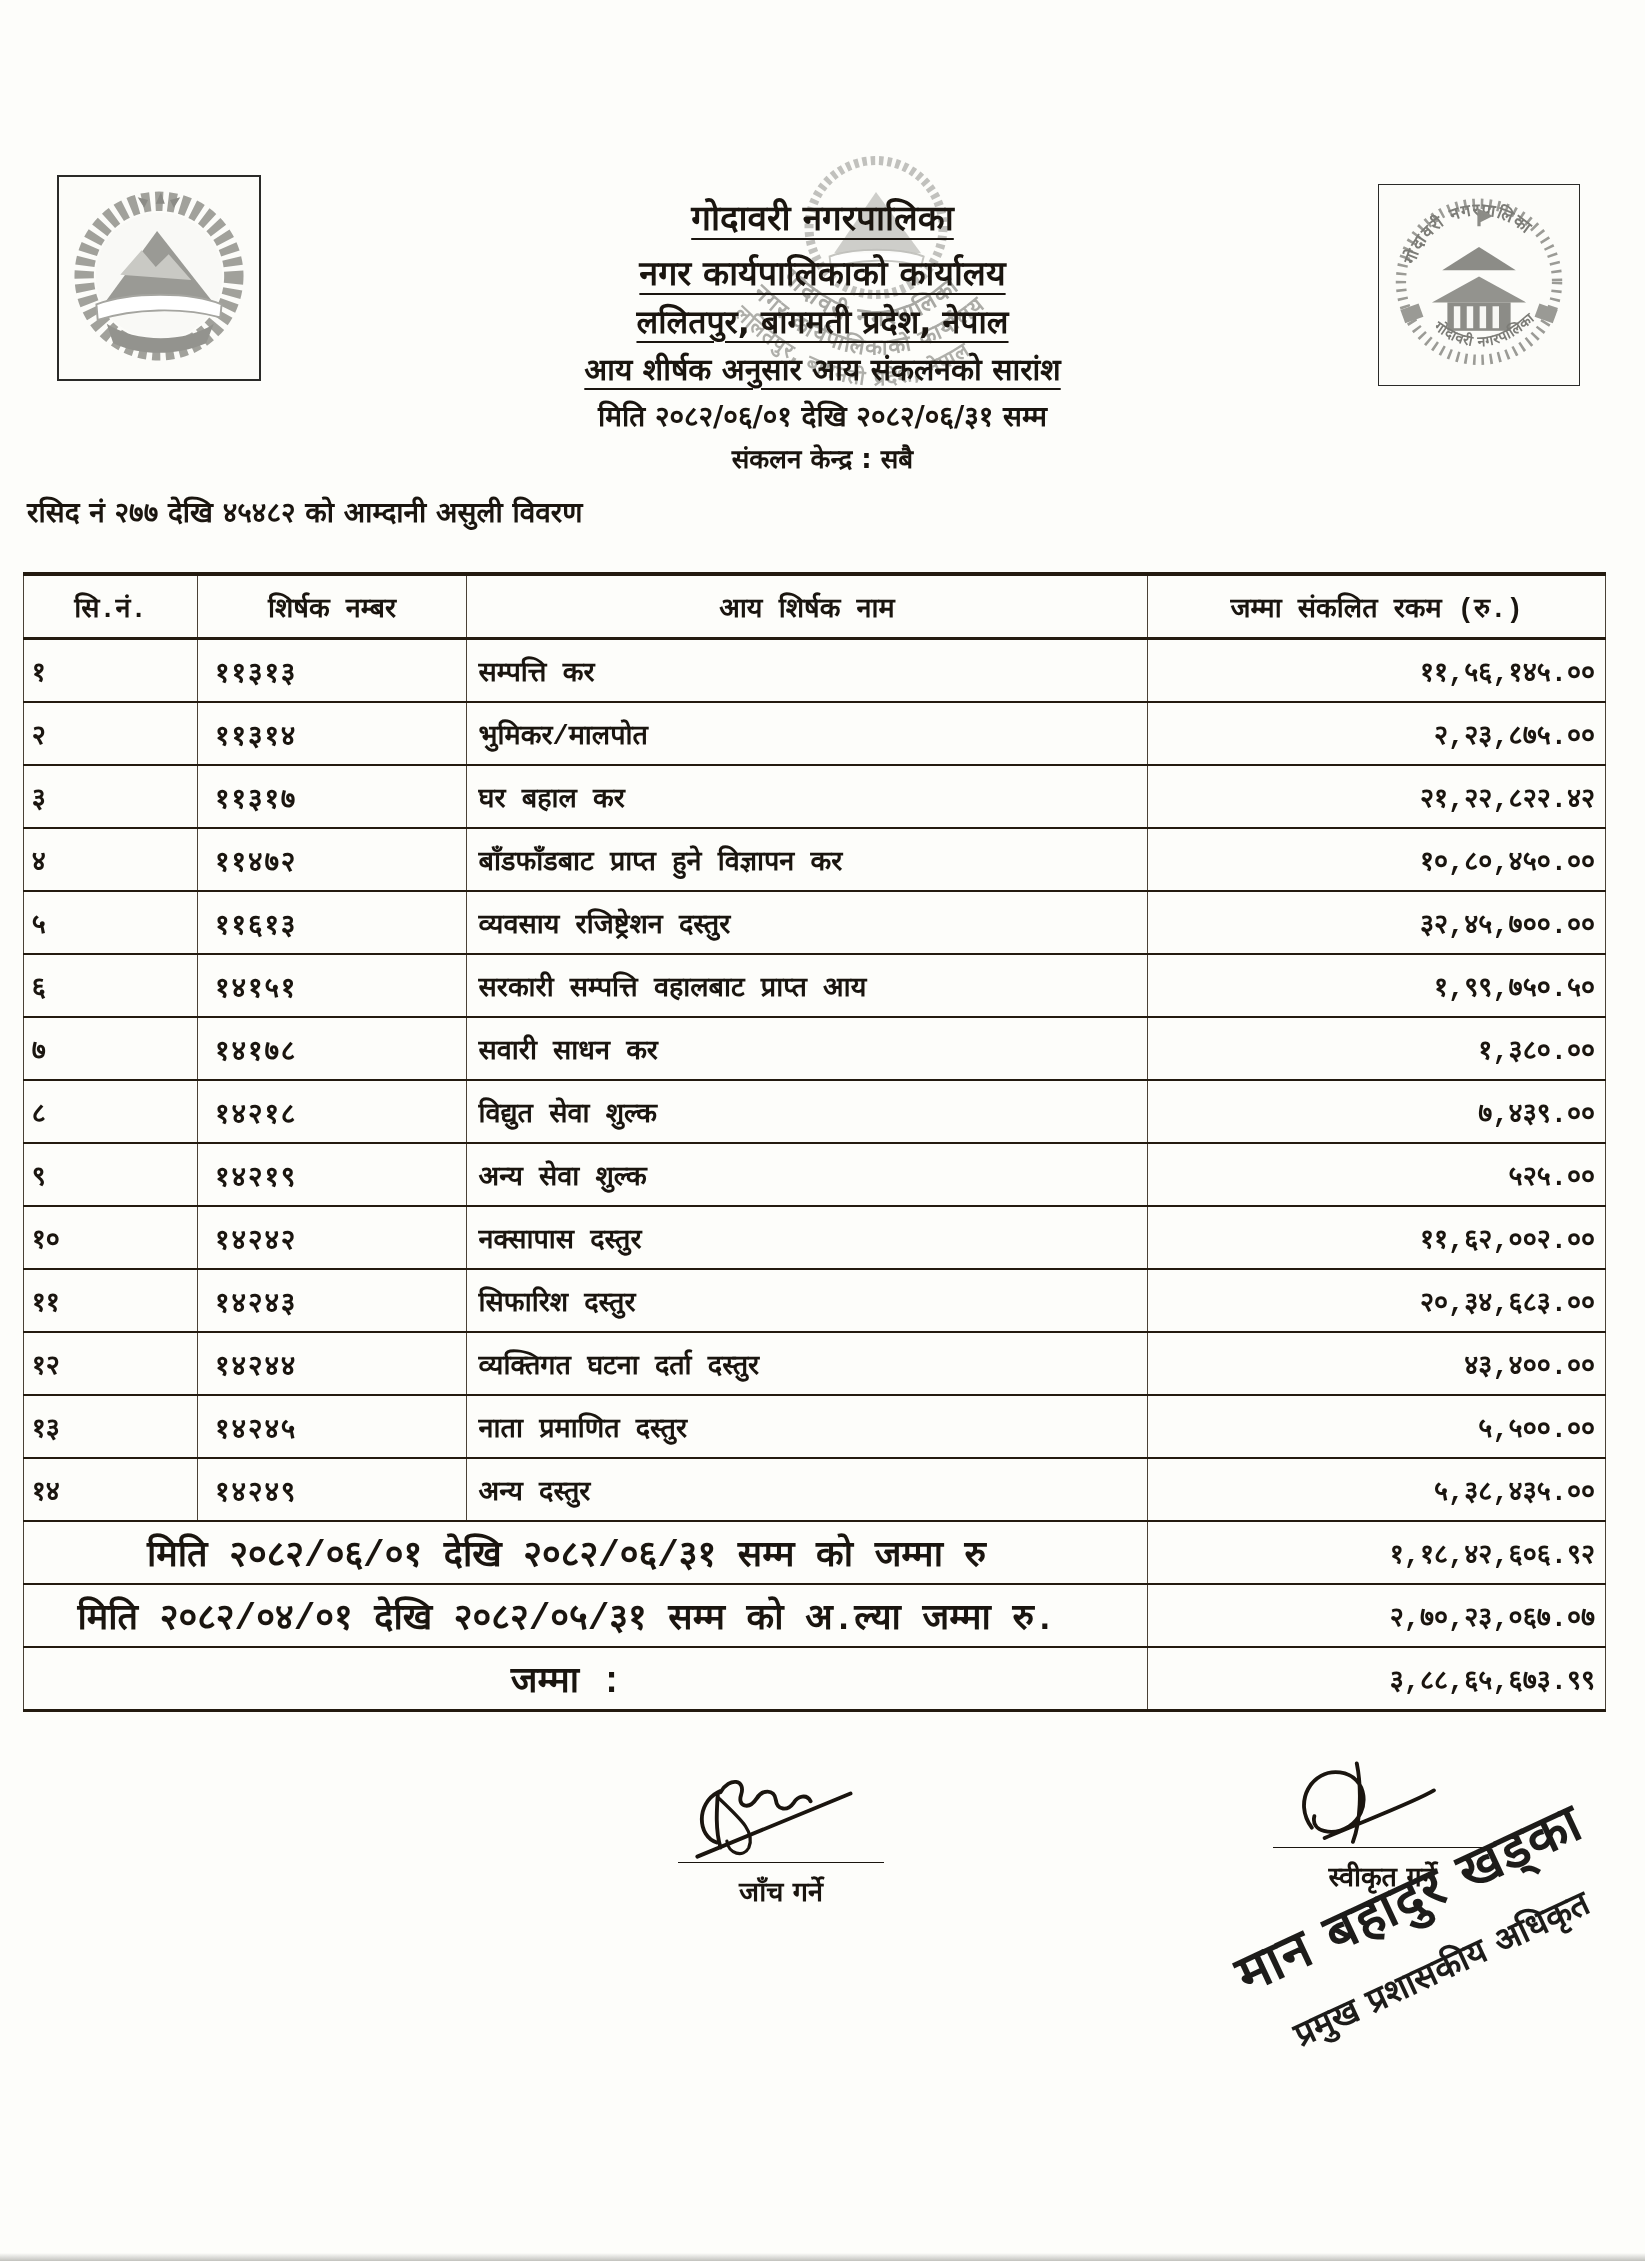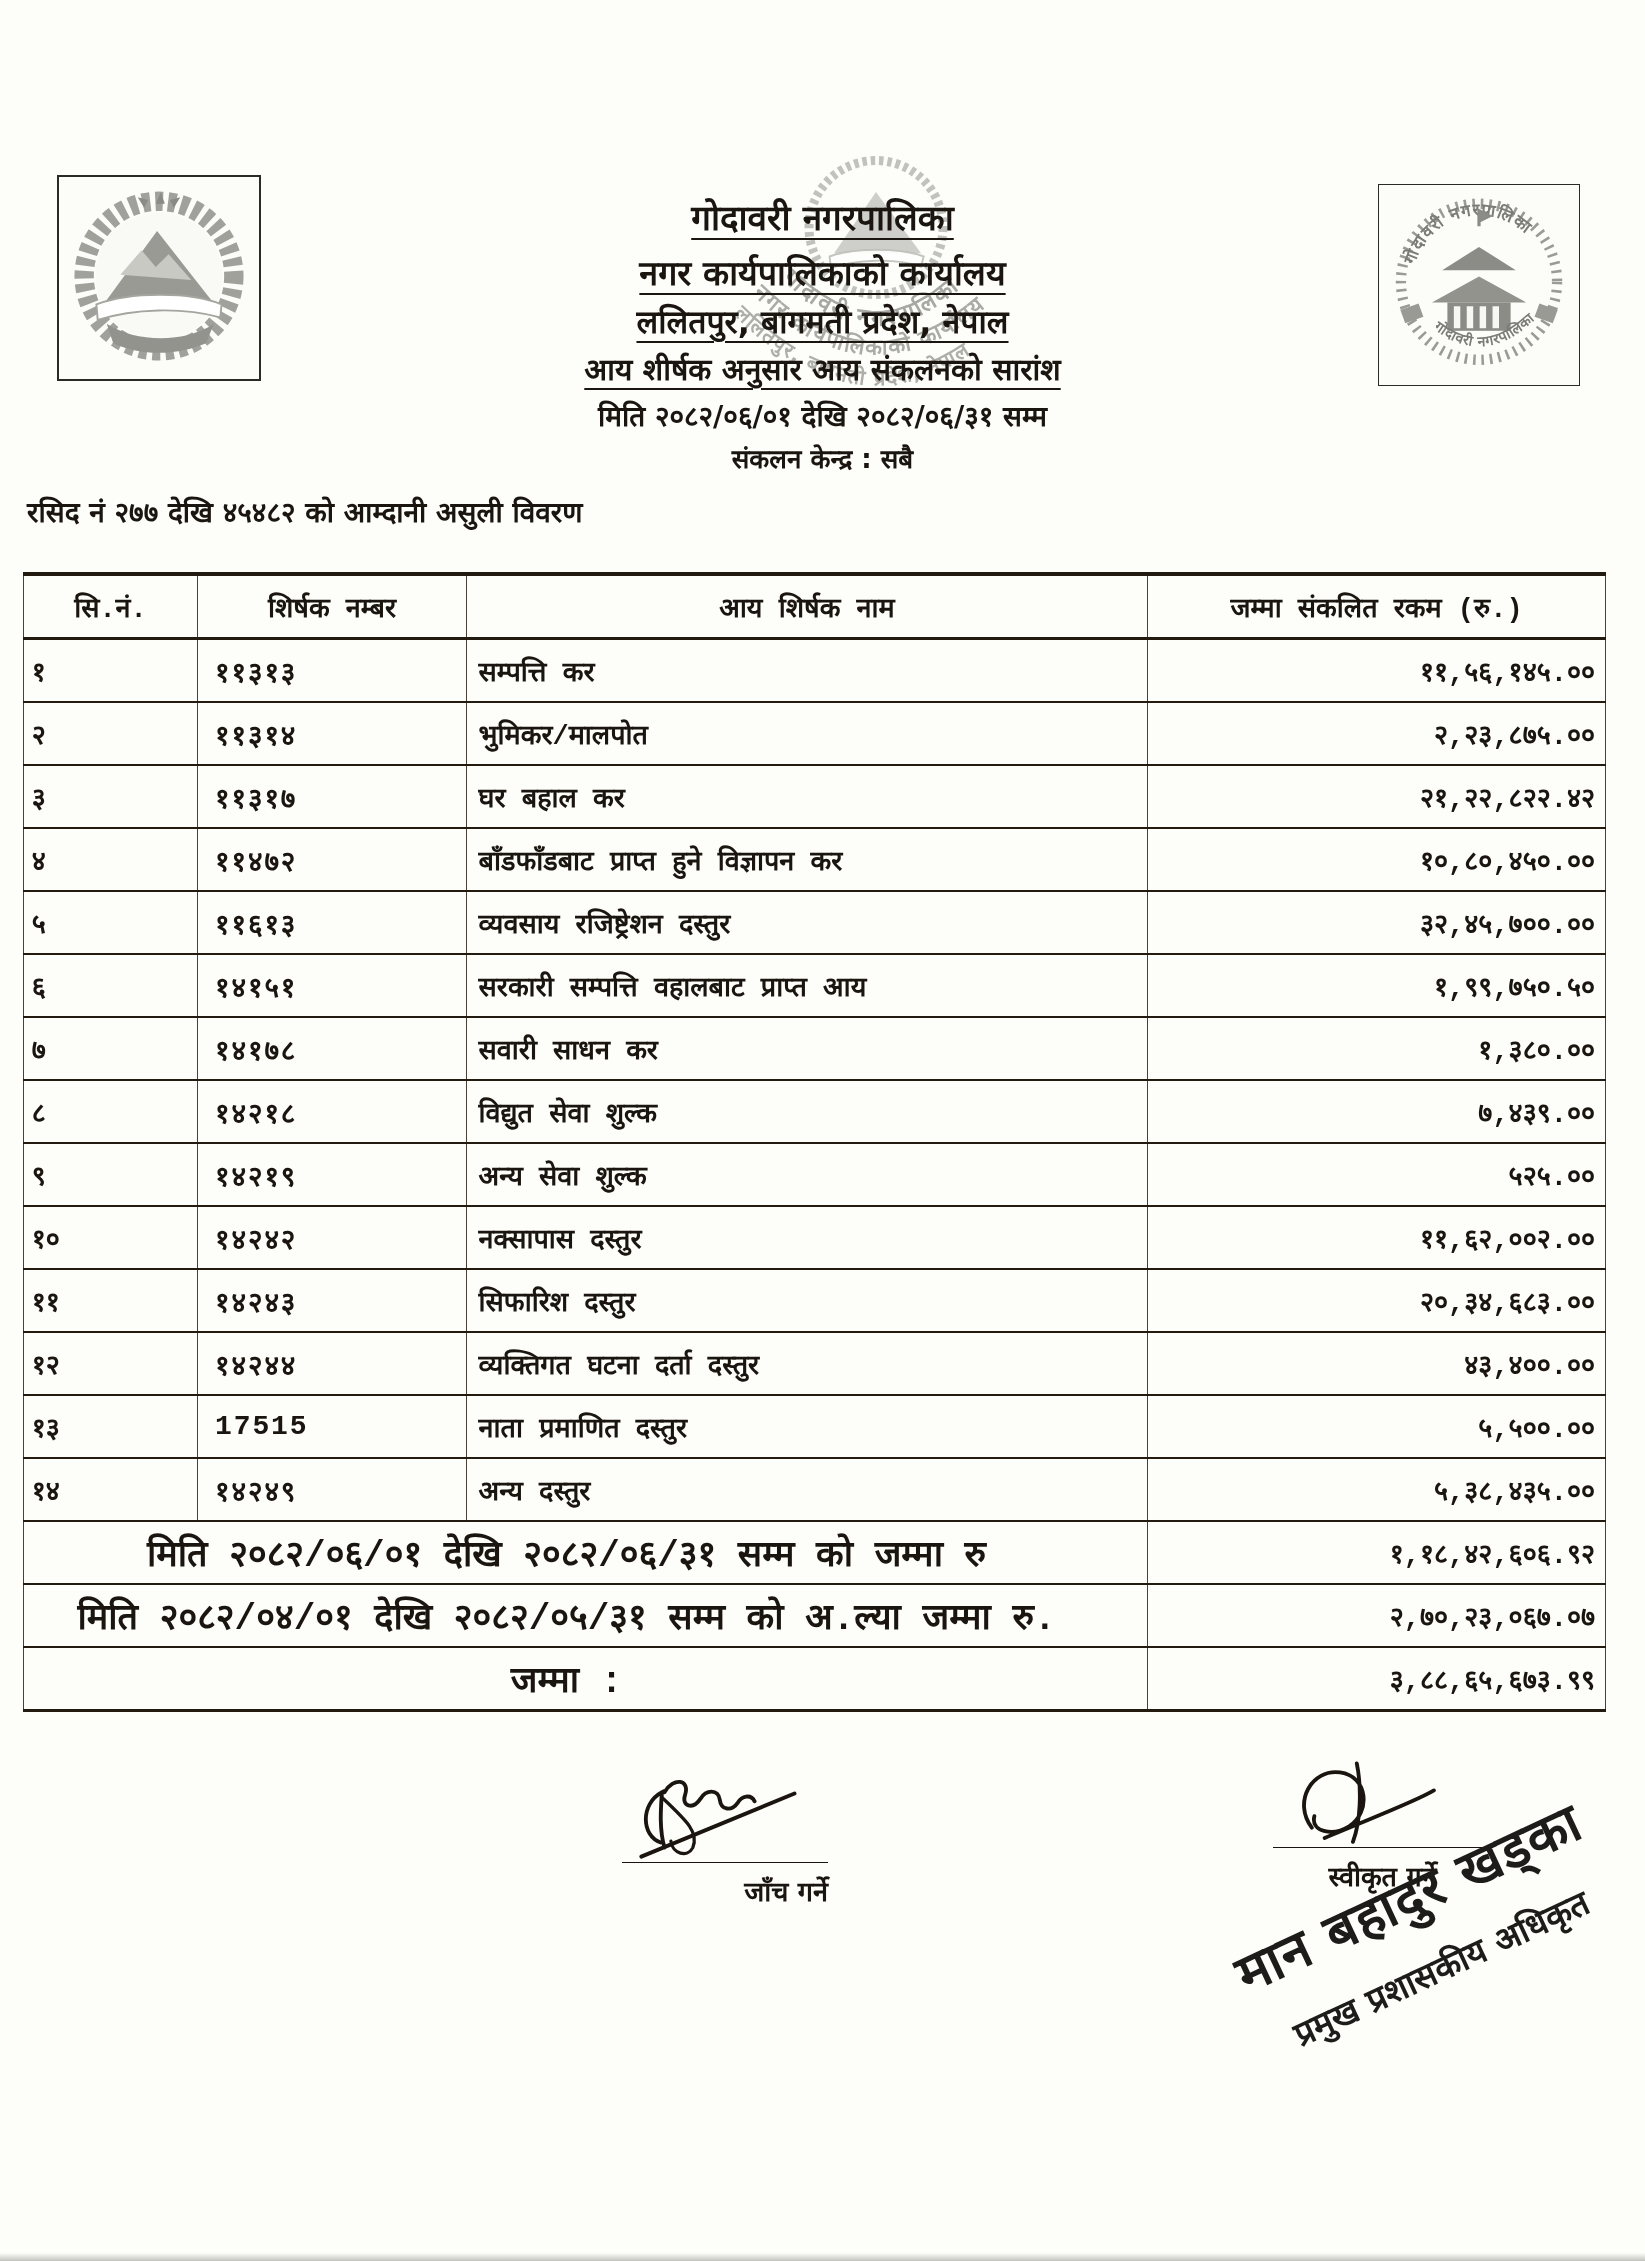--- a/index.html
+++ b/index.html
@@ -49,21 +49,21 @@
   .c-name{text-align:left;padding-left:11.6px;font-size:27px;border-radius:31px;}
   .c-amt{text-align:right;padding-right:10px;font-size:27px;}
   .t-label{text-align:center;padding-right:39px;font-size:36px;font-weight:600;}
   .income-table tr.last td{border-bottom:3.9px solid #241b10;}
   
   .sig{position:absolute;z-index:2;text-align:center;}
   .sig svg{display:block;margin:0 auto;}
   .sig-rule{border:0;border-top:1.9px solid #1a150f;margin:0;}
   .sig-label{font-size:27px;font-weight:600;margin-top:9px;white-space:nowrap;}
   .sig-left{left:64px;top:1767px;width:187px;}
-  .sig-center{left:622px;top:1765px;width:206px;text-align:right;}
+  .sig-center{left:678px;top:1765px;width:206px;}
   .sig-right{left:1273px;top:1757px;width:219px;}
   
   .stamp-block{
     position:absolute;left:1115px;top:1851px;width:664px;height:258px;z-index:3;
     transform:rotate(-25deg);text-align:center;color:#1d1c1a;
   }
   .stamp-name{font-size:53px;font-weight:800;letter-spacing:1.3px;white-space:nowrap;}
   .stamp-title{font-size:34px;font-weight:700;margin-top:19.3px;white-space:nowrap;}
   
   .scan-edge-bottom{position:absolute;left:0;bottom:0;width:100%;height:7.7px;
@@ -226,21 +226,21 @@
         <td class="c-amt">२०,३४,६८३.००</td>
       </tr>
       <tr>
         <td class="c-sn">१२</td>
         <td class="c-code">१४२४४</td>
         <td class="c-name">व्यक्तिगत घटना दर्ता दस्तुर</td>
         <td class="c-amt">४३,४००.००</td>
       </tr>
       <tr>
         <td class="c-sn">१३</td>
-        <td class="c-code">17515</td>
+        <td class="c-code">१४२४५</td>
         <td class="c-name">नाता प्रमाणित दस्तुर</td>
         <td class="c-amt">५,५००.००</td>
       </tr>
       <tr>
         <td class="c-sn">१४</td>
         <td class="c-code">१४२४९</td>
         <td class="c-name">अन्य दस्तुर</td>
         <td class="c-amt">५,३८,४३५.००</td>
       </tr>
       <tr>

